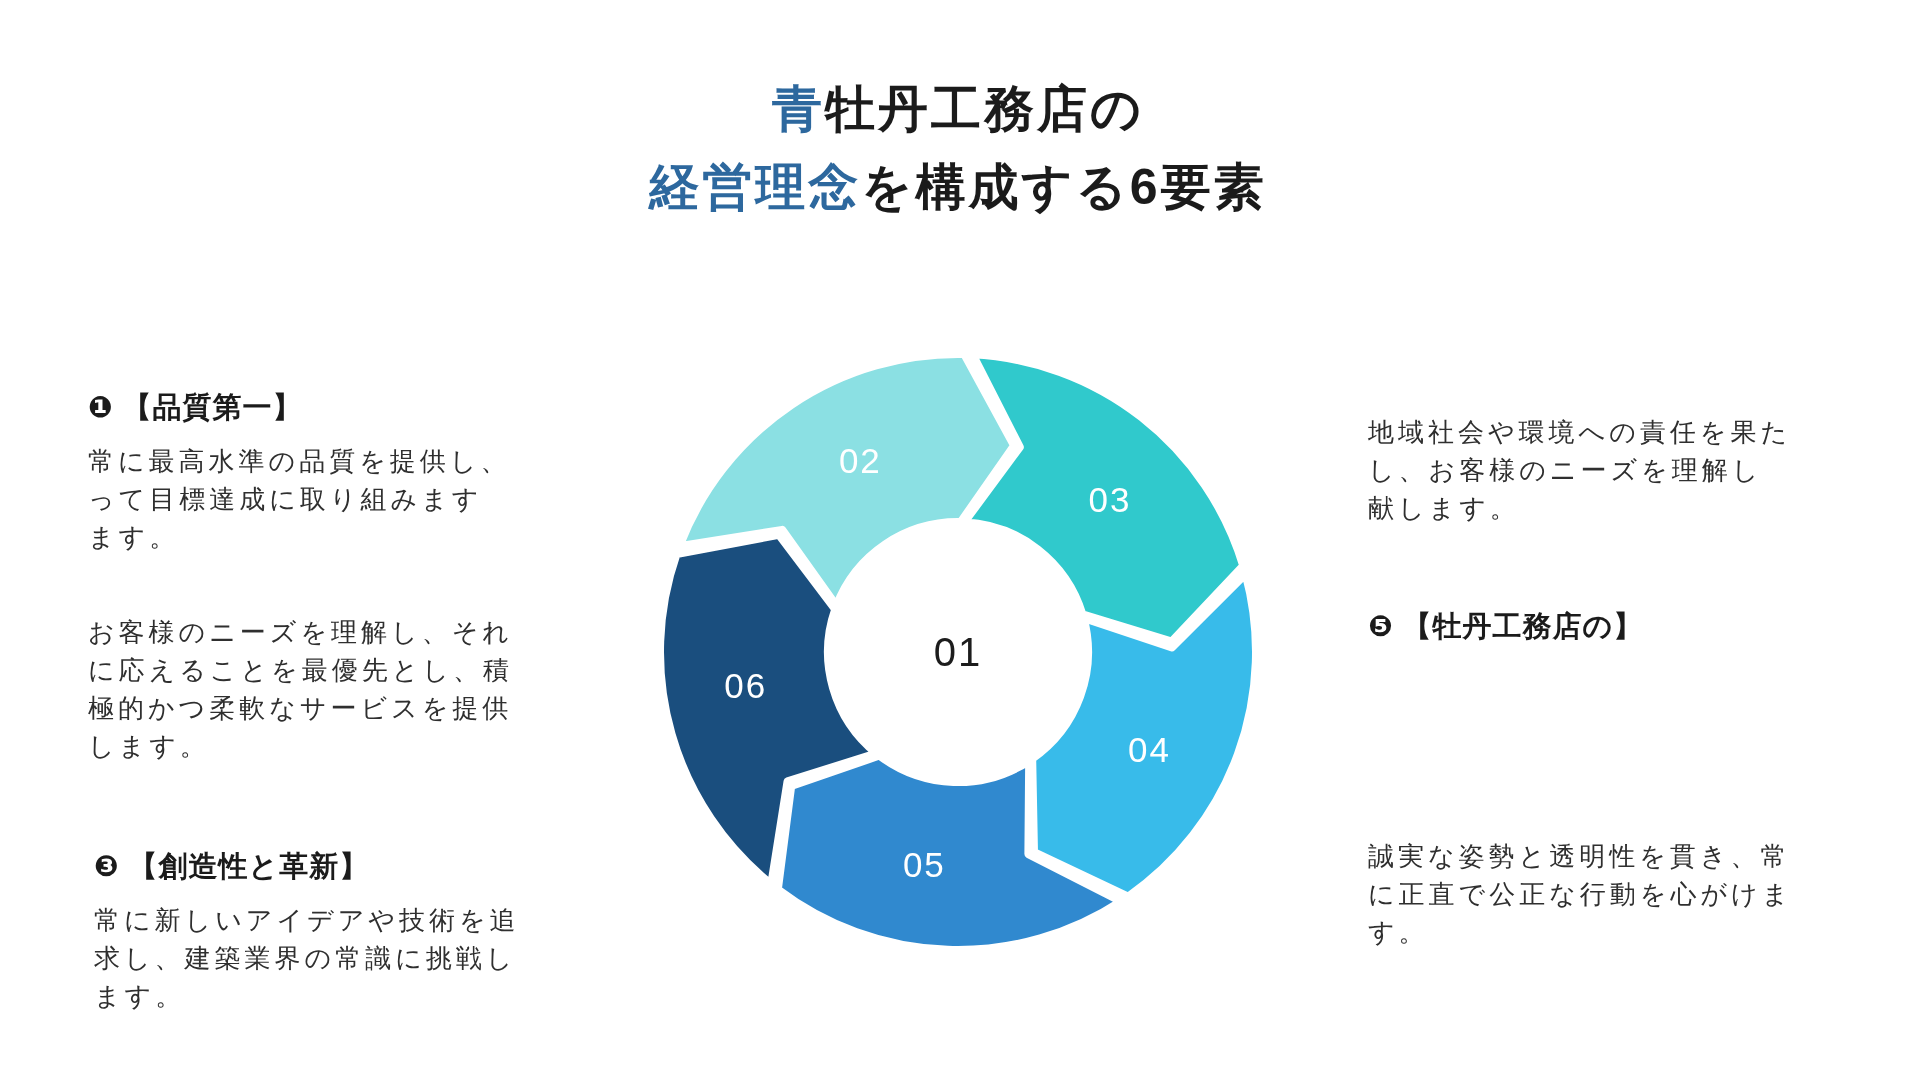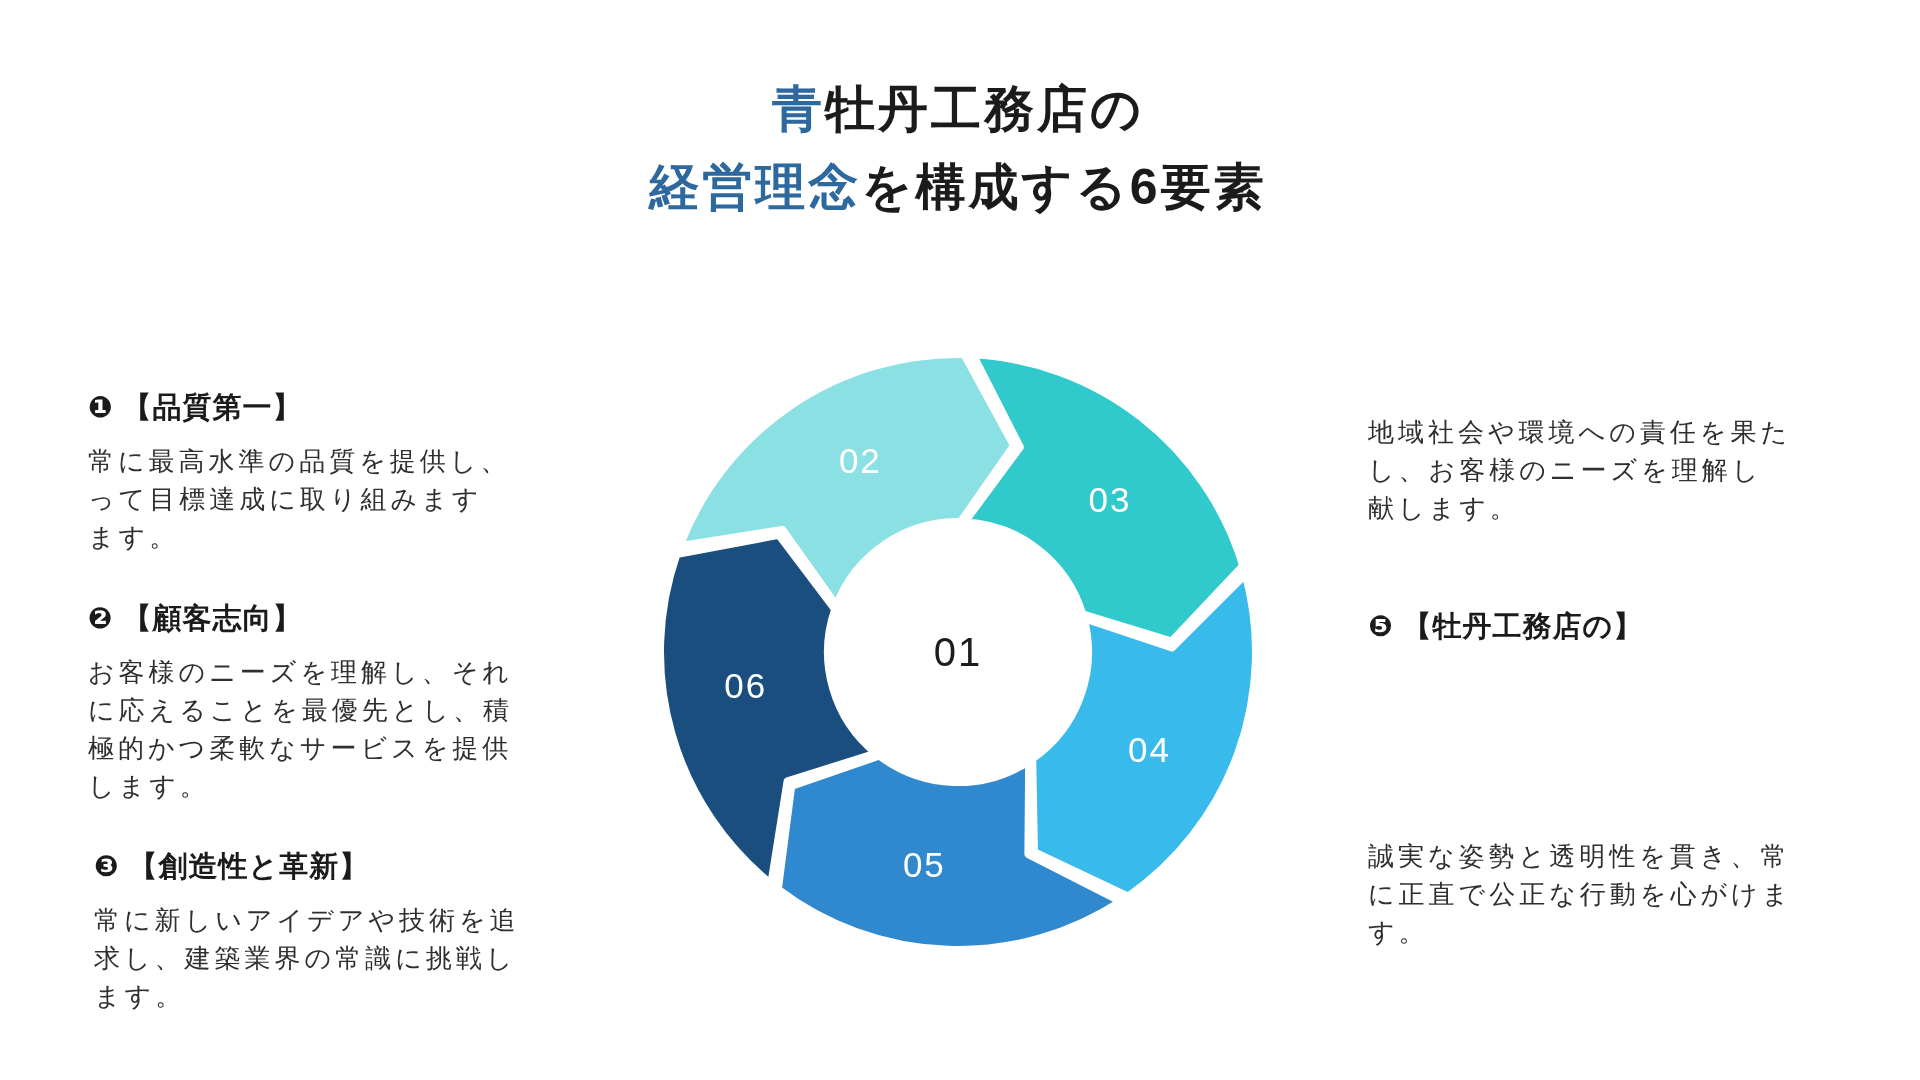--- a/index.html
+++ b/index.html
@@ -75,23 +75,20 @@
 <div class="item left pos-1">
   <div class="item-heading">
     <span class="item-num">❶</span><span>【品質第一】</span>
   </div>
   <div class="item-body">常に最高水準の品質を提供し、
 って目標達成に取り組みます
 ます。</div>
 </div>
 
 <div class="item left pos-2">
-  <div class="item-heading">
-    <span class="item-num">❷</span><span>【顧客志向】</span>
-  </div>
   <div class="item-body">お客様のニーズを理解し、それ
 に応えることを最優先とし、積
 極的かつ柔軟なサービスを提供
 します。</div>
 </div>
 
 <div class="item left pos-3">
   <div class="item-heading">
     <span class="item-num">❸</span><span>【創造性と革新】</span>
   </div>

